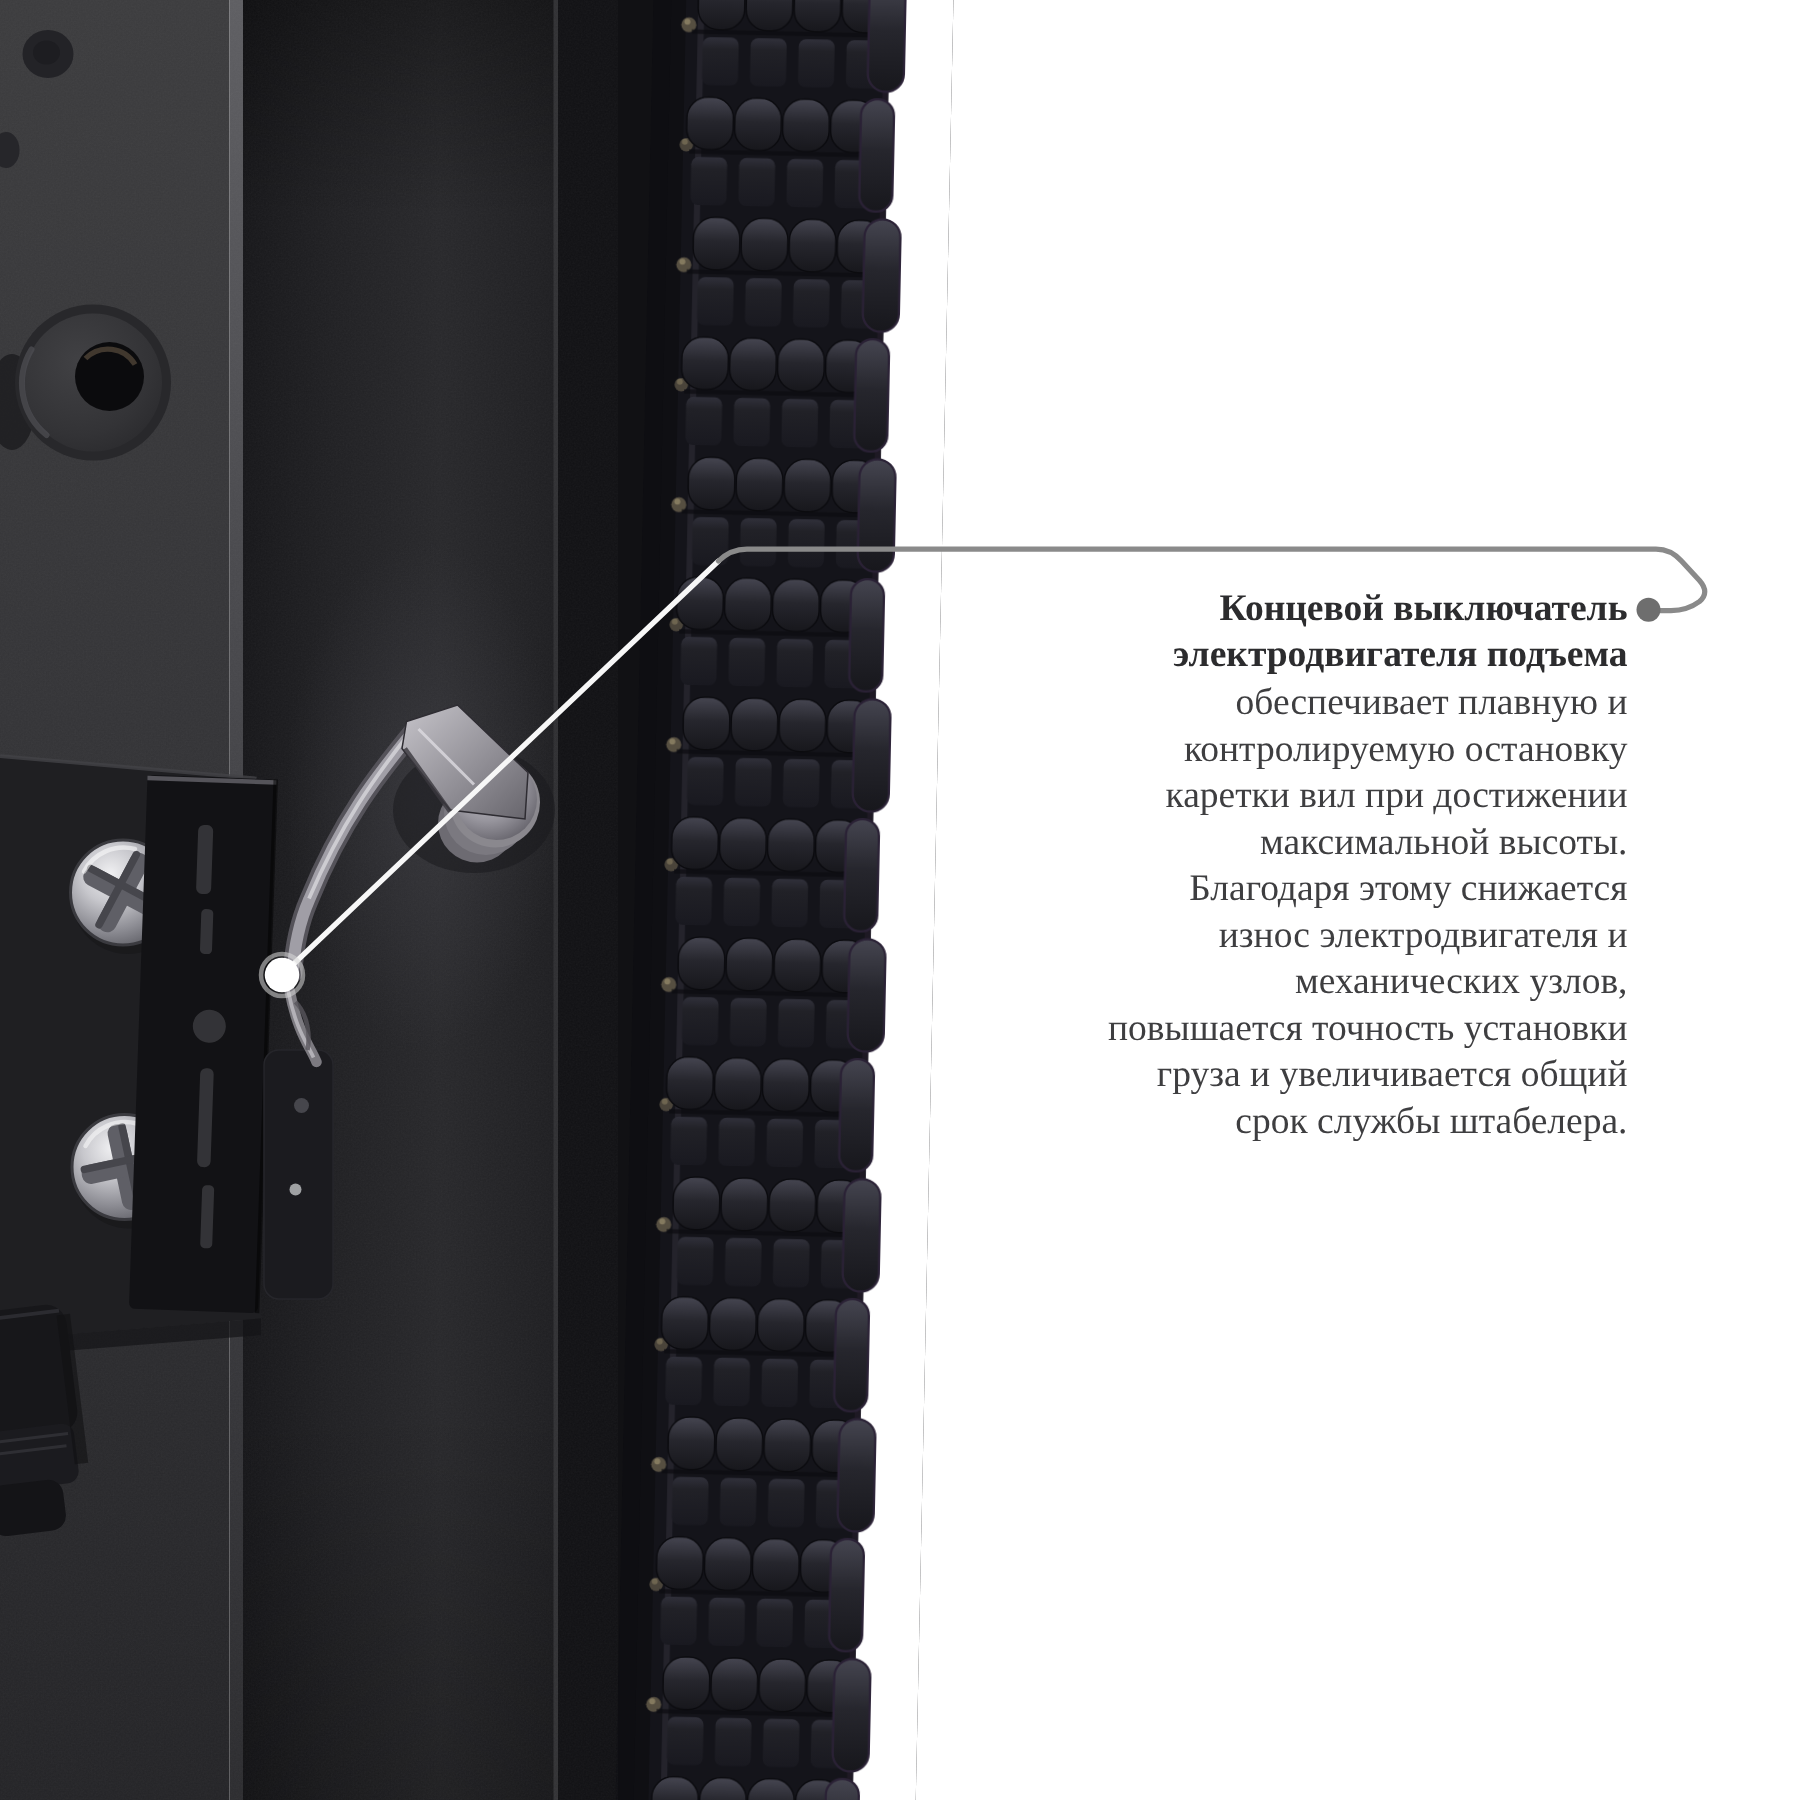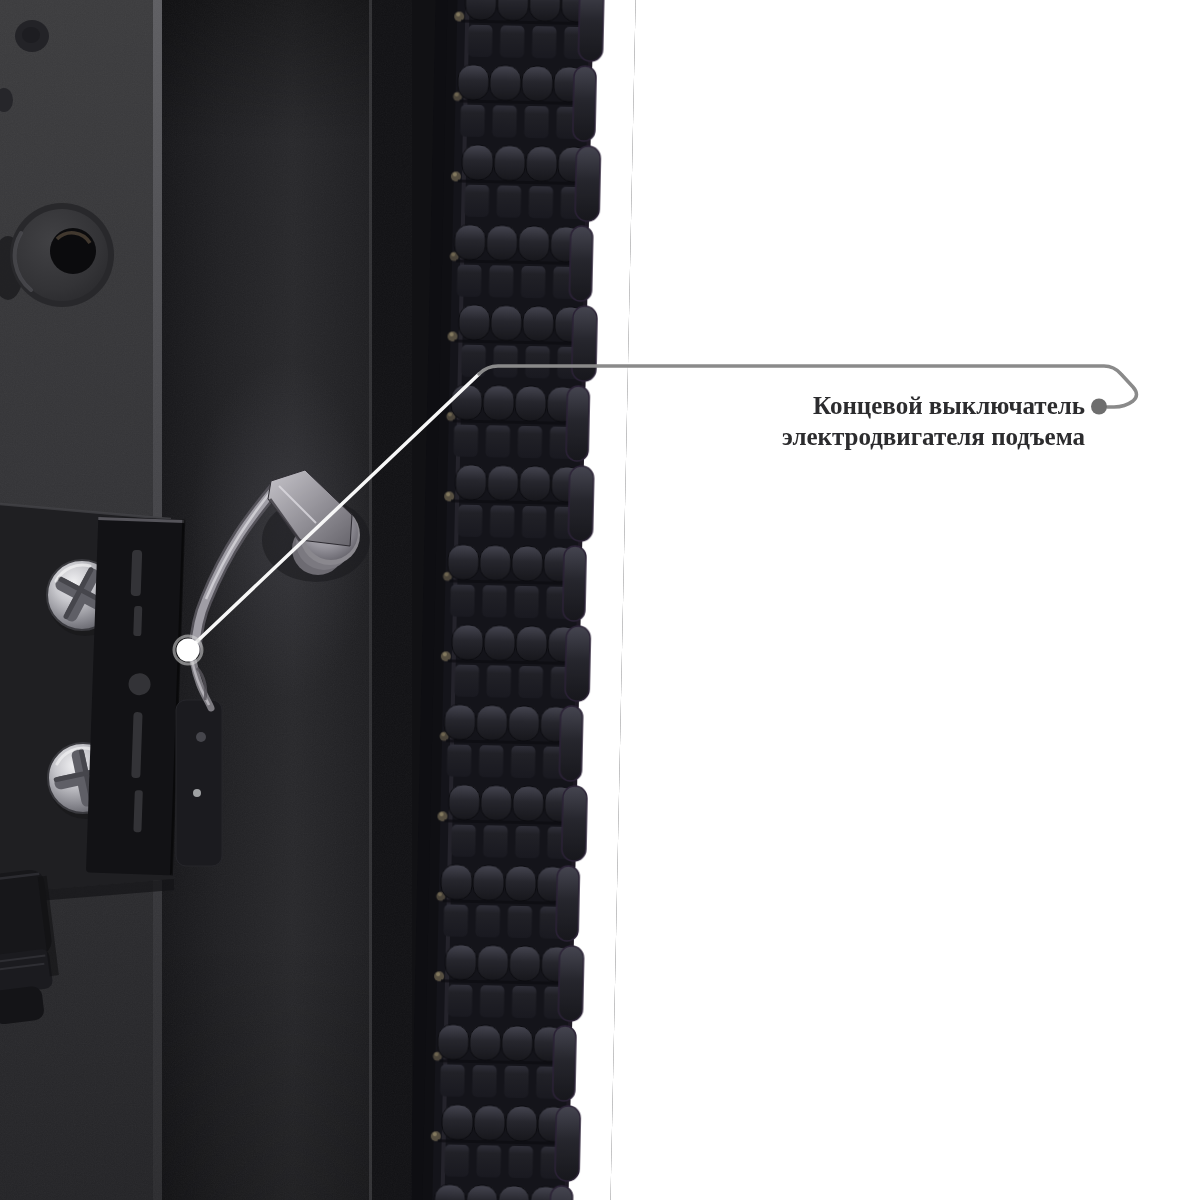--- a/index.html
+++ b/index.html
@@ -254,15 +254,25 @@
     <path d="M 188 650 L 479 374" fill="none" stroke-width="3.5" stroke-linecap="round" stroke="#f7f7f7"></path>
     <path d="M 479 374 Q 487 366 498 366 L 1104 366 Q 1114 366 1121 374 L 1133 387 Q 1140 395 1133 401 Q 1125 407 1114 407 L 1107 407" fill="none" stroke-width="3.5" stroke-linecap="round" stroke="#8a8a8a"></path>
     <circle cx="188" cy="650" r="14" fill="none" stroke-width="3" opacity=".55" stroke="#d9d9d9"></circle>
     <circle cx="188" cy="650" r="11.5" fill="#ffffff"></circle>
     <circle cx="1099" cy="406.5" r="8" fill="#6e6e6e"></circle>
   </svg>
 
   <div class="annotation">
     <h2>Концевой выключатель
 электродвигателя подъема</h2>
+    <p>обеспечивает плавную и
+контролируемую остановку
+каретки вил при достижении
+максимальной высоты.
+Благодаря этому снижается
+износ электродвигателя и
+механических узлов,
+повышается точность установки
+груза и увеличивается общий
+срок службы штабелера.</p>
   </div>
 
 </div>
 
 </body></html>

